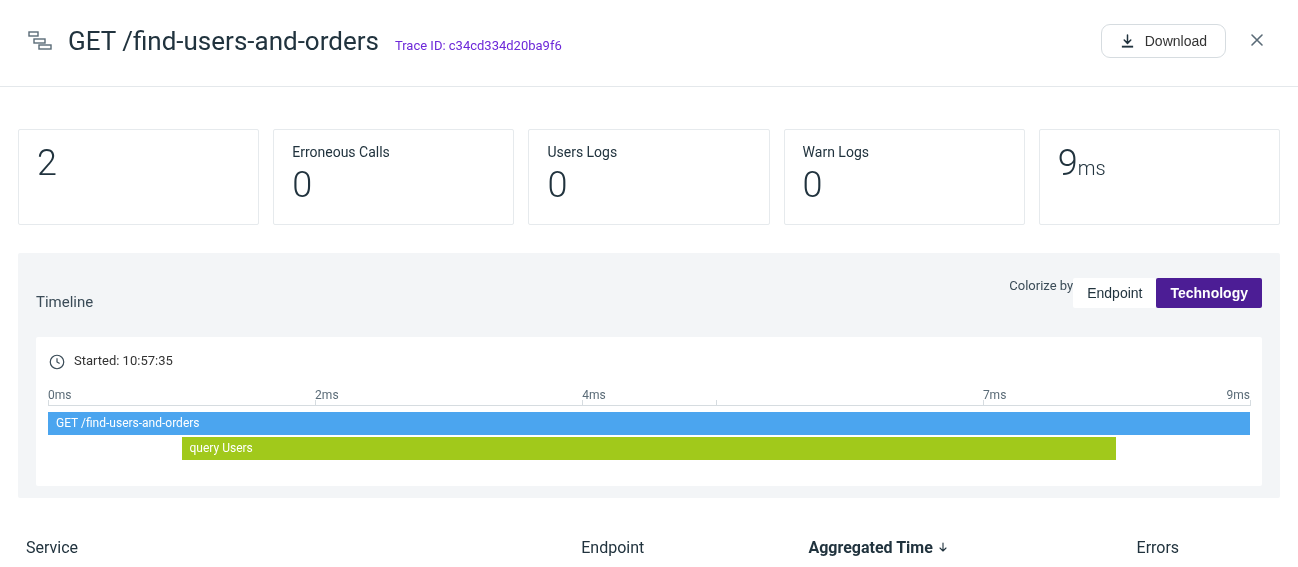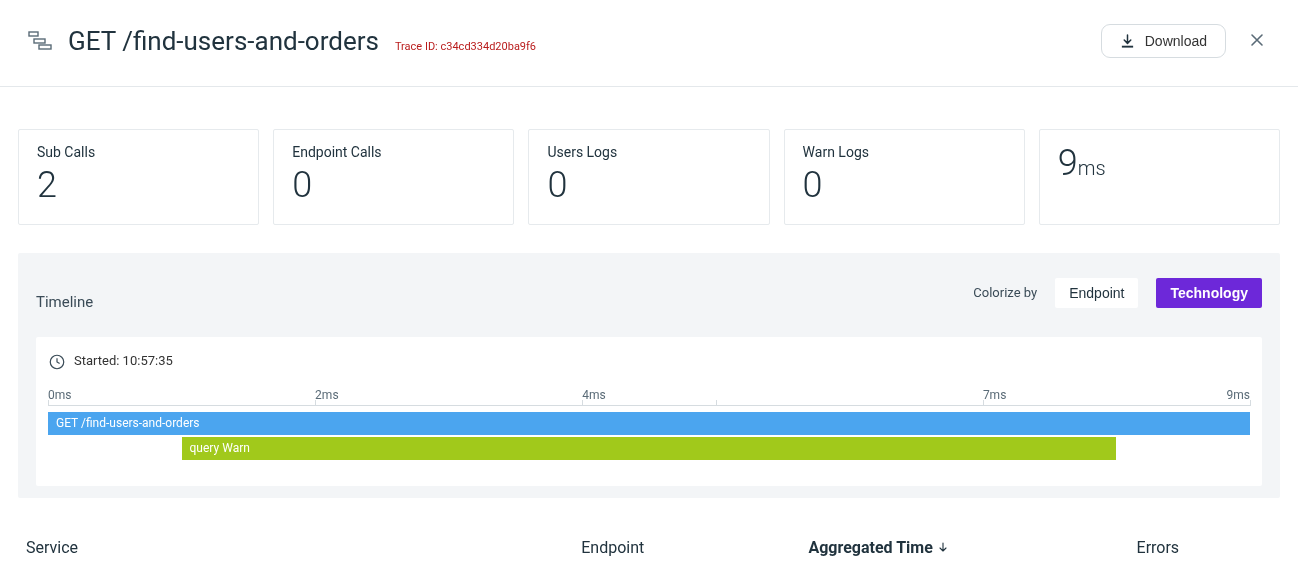--- a/index.html
+++ b/index.html
@@ -23,22 +23,22 @@
     }
     .trace-icon {
       align-self: center;
     }
     .page-title {
       font-size: 26px;
       font-weight: 400;
       color: #21333e;
     }
     .trace-id {
-      font-size: 11px;
-      color: #b91c1c;
+      font-size: 13px;
+      color: #6d28d9;
     }
     .download-btn {
       display: flex;
       align-items: center;
       gap: 10px;
       border: 1px solid #d6dce0;
       border-radius: 9px;
       background: #fff;
       padding: 8px 18px;
       font-size: 14px;
@@ -95,39 +95,39 @@
       justify-content: space-between;
       margin-bottom: 26px;
     }
     .timeline-title {
       font-size: 15px;
       color: #3a4b57;
       margin-top: 18px;
     }
     .colorize {
       display: flex;
-      align-items: center;
-      gap: 18px;
+      align-items: flex-start;
+      gap: 0;
       margin-left: 32px;
     }
     .colorize-label {
       font-size: 13px;
       color: #3a4b57;
     }
     .colorize-btn {
       border: none;
       padding: 7px 14px;
       font-size: 14px;
       cursor: pointer;
       border-radius: 2px;
       background: #fff;
       color: #21333e;
     }
     .colorize-btn.active {
-      background: #6d28d9;
+      background: #4c1d95;
       color: #fff;
       font-weight: 600;
     }
     .timeline-body {
       background: #fff;
       padding: 16px 12px 20px 12px;
       border-radius: 2px;
     }
     .started-row {
       display: flex;
@@ -225,25 +225,24 @@
         <path d="M2 2l10 10M12 2 2 12"></path>
       </svg>
     </span>
   </button>
 </div>
 
 <div class="content">
 
   <div class="metrics" id="metrics">
       <div class="metric-card">
-        <div class="metric-label">Sub Calls</div>
         <div class="metric-value"><span>2</span></div>
       </div>
       <div class="metric-card">
-        <div class="metric-label">Endpoint Calls</div>
+        <div class="metric-label">Erroneous Calls</div>
         <div class="metric-value"><span>0</span></div>
       </div>
       <div class="metric-card">
         <div class="metric-label">Users Logs</div>
         <div class="metric-value"><span>0</span></div>
       </div>
       <div class="metric-card">
         <div class="metric-label">Warn Logs</div>
         <div class="metric-value"><span>0</span></div>
       </div>
@@ -281,21 +280,21 @@
           <div class="tick-mark" style="left: 44.4444%;"></div>
           <div class="tick" style="left: 55.5556%; margin-top: 48px;">5ms</div>
           <div class="tick-mark" style="left: 55.5556%;"></div>
           <div class="tick" style="left: 77.7778%;">7ms</div>
           <div class="tick-mark" style="left: 77.7778%;"></div>
           <div class="tick" style="right: 0px;">9ms</div>
           <div class="tick-mark" style="left: 100%;"></div>
         </div>
       <div class="bars" id="bars" style="height: 54px;">
           <div class="bar" style="left: 0%; width: 100%; top: 0px; background: rgb(75, 165, 239);">GET /find-users-and-orders</div>
-          <div class="bar" style="left: 11.1111%; width: 77.7778%; top: 25px; background: rgb(161, 201, 27);">query Warn</div>
+          <div class="bar" style="left: 11.1111%; width: 77.7778%; top: 25px; background: rgb(161, 201, 27);">query Users</div>
         </div>
     </div>
   </div>
 
   <table class="table">
     <thead>
       <tr>
         <th style="width:44%">Service</th>
         <th style="width:18%">Endpoint</th>
         <th style="width:26%" class="sorted" id="col-agg">Aggregated Time  <span><svg width="12" height="12" viewBox="0 0 24 24" fill="none" stroke="#21333e" stroke-width="2.2" stroke-linecap="round" stroke-linejoin="round">

